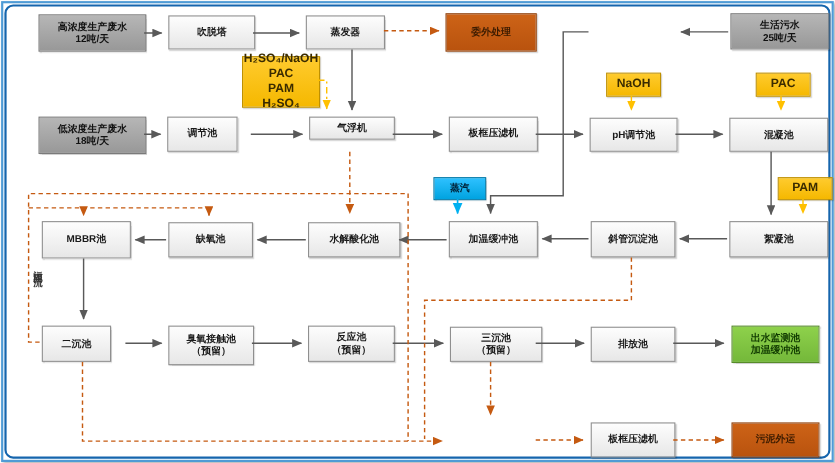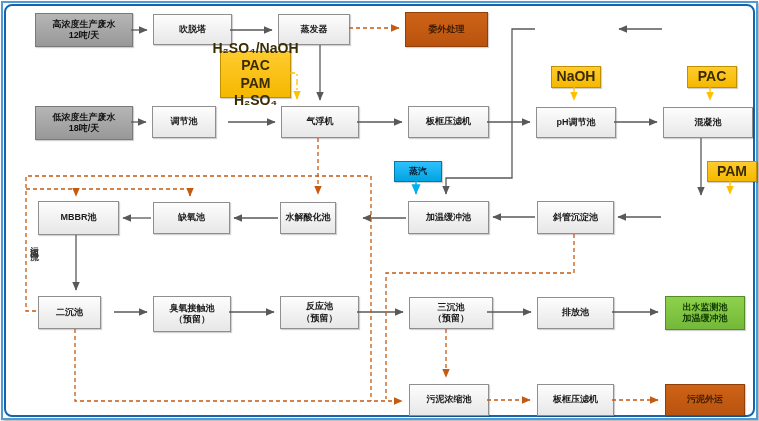--- a/index.html
+++ b/index.html
@@ -11,21 +11,21 @@
   .frame-inner{position:absolute;left:1px;top:1px;right:1px;bottom:1px;
          border:2px solid #1565ad;border-radius:8px;background:#fff;}
   .node{position:absolute;box-sizing:border-box;display:flex;align-items:center;justify-content:center;
         text-align:center;font-weight:bold;font-size:9px;line-height:1.25;color:#1a1a1a;
         border:1px solid #8f8f8f;background:linear-gradient(#fdfdfd,#e7e7e7);
         box-shadow:1px 1px 1px rgba(0,0,0,.18);}
   .lbl{white-space:pre-line;pointer-events:none;}
   .src{background:linear-gradient(#b6b6b6,#989898);border-color:#7a7a7a;color:#111;}
   .warn{background:linear-gradient(#cd6317,#b9530e);border-color:#8f3f09;color:#3d1c00;}
   .ok{background:linear-gradient(#8ed14b,#74b83a);border-color:#568c28;color:#103a00;}
-  .chem{background:linear-gradient(#ffcb2e,#f5b800);border-color:#bf9000;color:#3a2b00;font-size:14px;}
+  .chem{background:linear-gradient(#ffcb2e,#f5b800);border-color:#bf9000;color:#3a2b00;font-size:11px;}
   .steam{background:linear-gradient(#2ec1ff,#00a3e0);border-color:#0079a8;color:#00243a;}
   .vlabel{position:absolute;left:23px;top:233px;writing-mode:vertical-rl;letter-spacing:2px;
           font-size:8.5px;font-weight:bold;color:#333;}
   svg.wires{position:absolute;left:0;top:0;pointer-events:none;}
 </style>
 </head>
 <body>
 
 <div class="stage">
   <div class="frame">
@@ -37,20 +37,24 @@
         </div>
     <div class="node" style="left:147px;top:8px;width:79px;height:31px">
           <span class="lbl">吹脱塔</span>
         </div>
     <div class="node" style="left:272px;top:8px;width:72px;height:31px">
           <span class="lbl">蒸发器</span>
         </div>
     <div class="node warn" style="left:399px;top:6px;width:83px;height:35px">
           <span class="lbl">委外处理</span>
         </div>
+    <div class="node src" style="left:658px;top:6px;width:90px;height:33px">
+          <span class="lbl">生活污水
+25吨/天</span>
+        </div>
 
     <div class="node chem" style="left:214px;top:45px;width:71px;height:47px">
           <span class="lbl">H₂SO₄/NaOH
 PAC
 PAM
 H₂SO₄</span>
         </div>
     <div class="node chem" style="left:545px;top:60px;width:50px;height:22px">
           <span class="lbl">NaOH</span>
         </div>
@@ -64,47 +68,50 @@
           <span class="lbl">蒸汽</span>
         </div>
 
     <div class="node src" style="left:29px;top:100px;width:98px;height:34px">
           <span class="lbl">低浓度生产废水
 18吨/天</span>
         </div>
     <div class="node" style="left:146px;top:100px;width:64px;height:32px">
           <span class="lbl">调节池</span>
         </div>
-    <div class="node" style="left:275px;top:100px;width:78px;height:32px">
+    <div class="node" style="left:275px;top:100px;width:78px;height:21px">
           <span class="lbl">气浮机</span>
         </div>
     <div class="node" style="left:402px;top:100px;width:81px;height:32px">
           <span class="lbl">板框压滤机</span>
         </div>
     <div class="node" style="left:530px;top:101px;width:80px;height:31px">
           <span class="lbl">pH调节池</span>
         </div>
     <div class="node" style="left:657px;top:101px;width:90px;height:31px">
           <span class="lbl">混凝池</span>
         </div>
 
     <div class="node" style="left:32px;top:195px;width:81px;height:34px">
           <span class="lbl">MBBR池</span>
         </div>
     <div class="node" style="left:147px;top:196px;width:77px;height:32px">
           <span class="lbl">缺氧池</span>
         </div>
-    <div class="node" style="left:274px;top:196px;width:56px;height:32px">
+    <div class="node" style="left:274px;top:196px;width:84px;height:32px">
           <span class="lbl">水解酸化池</span>
         </div>
     <div class="node" style="left:402px;top:195px;width:81px;height:33px">
           <span class="lbl">加温缓冲池</span>
         </div>
     <div class="node" style="left:531px;top:195px;width:77px;height:33px">
           <span class="lbl">斜管沉淀池</span>
+        </div>
+    <div class="node" style="left:657px;top:195px;width:90px;height:33px">
+          <span class="lbl">絮凝池</span>
         </div>
 
     <div class="node" style="left:32px;top:290px;width:63px;height:33px">
           <span class="lbl">二沉池</span>
         </div>
     <div class="node" style="left:147px;top:290px;width:78px;height:36px">
           <span class="lbl">臭氧接触池
 （预留）</span>
         </div>
     <div class="node" style="left:274px;top:290px;width:79px;height:33px">
@@ -116,23 +123,20 @@
 （预留）</span>
         </div>
     <div class="node" style="left:531px;top:291px;width:77px;height:32px">
           <span class="lbl">排放池</span>
         </div>
     <div class="node ok" style="left:659px;top:290px;width:80px;height:34px">
           <span class="lbl">出水监测池
 加温缓冲池</span>
         </div>
 
-    <div class="node" style="left:403px;top:378px;width:80px;height:32px">
-          <span class="lbl">污泥浓缩池</span>
-        </div>
     <div class="node" style="left:531px;top:378px;width:77px;height:32px">
           <span class="lbl">板框压滤机</span>
         </div>
     <div class="node warn" style="left:659px;top:378px;width:80px;height:32px">
           <span class="lbl">污泥外运</span>
         </div>
 
     <div class="vlabel">污泥回流</div>
 
     <svg class="wires" width="751" height="411" viewBox="0 0 751 411">

